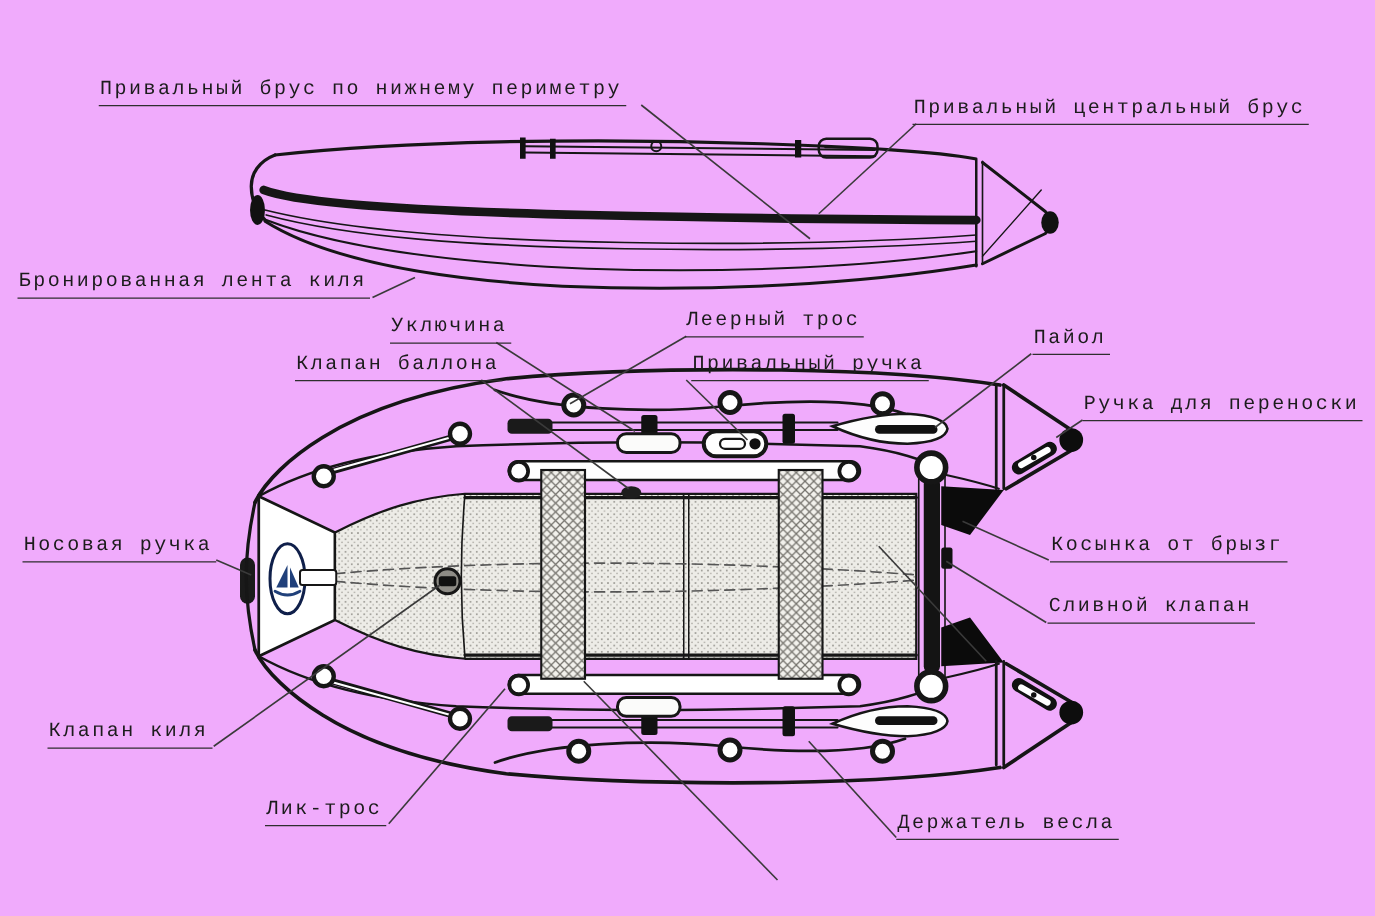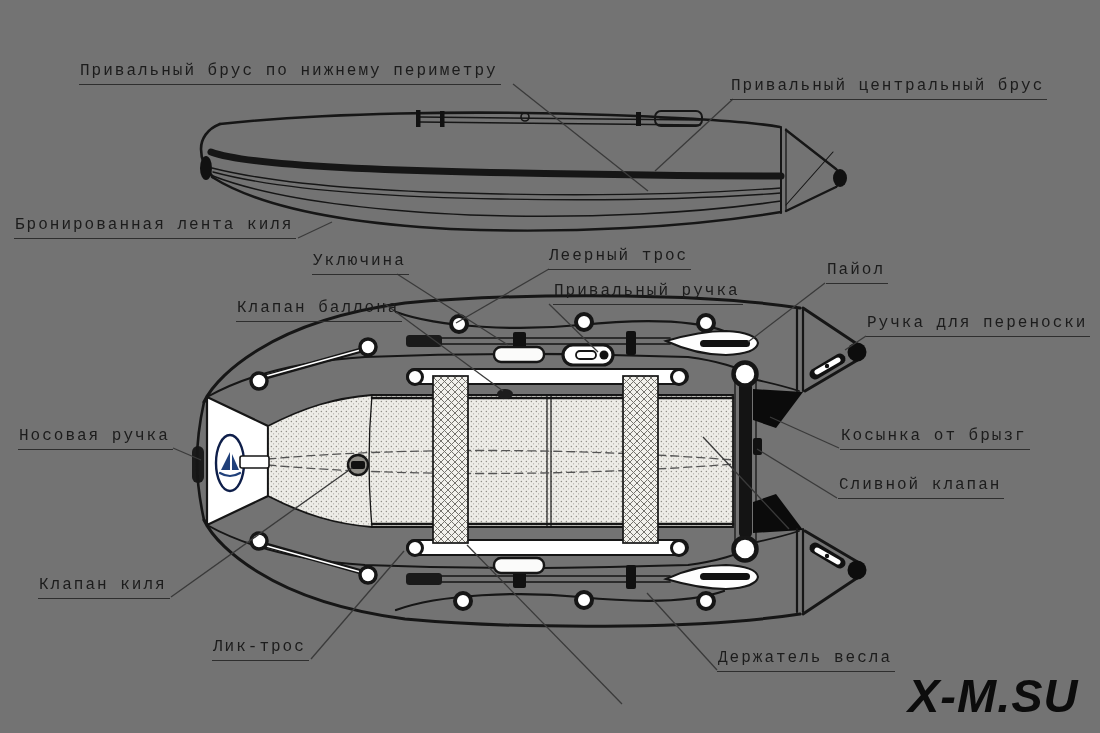--- a/index.html
+++ b/index.html
@@ -1,16 +1,16 @@
 <!DOCTYPE html>
 <html><head>
 <meta charset="utf-8">
 <style>
   html,body{margin:0;padding:0;background:#ffffff;}
-  .stage{position:relative;width:1100px;height:733px;background:#737373;overflow:hidden;
+  .stage{position:relative;width:1100px;height:733px;background:#f0abfc;overflow:hidden;
          font-family:"Liberation Mono","DejaVu Sans Mono",monospace;}
   .stage svg{position:absolute;left:0;top:0;}
   .lbl{position:absolute;font-size:16px;line-height:1.05;letter-spacing:2px;color:#1c1c1c;
        white-space:nowrap;border-bottom:1.7px solid #2e2e2e;padding:0 3px 4px 1px;}
   .watermark{position:absolute;left:908px;top:668px;font-family:"Liberation Sans","DejaVu Sans",sans-serif;
        font-size:47px;font-weight:700;font-style:italic;letter-spacing:1px;color:#0c0c0c;}
 </style>
 </head>
 <body>
 
@@ -214,25 +214,24 @@
     <path d="M 717,670 L 647,593"></path>
     <path d="M 622,704 L 467,545"></path>
   </g>
 </svg>
 
   <div class="lbl" style="left:79px;top:63px">Привальный брус по нижнему периметру</div>
   <div class="lbl" style="left:14px;top:217px">Бронированная лента киля</div>
   <div class="lbl" style="left:730px;top:78px">Привальный центральный брус</div>
   <div class="lbl" style="left:312px;top:253px">Уключина</div>
   <div class="lbl" style="left:548px;top:248px">Леерный трос</div>
-  <div class="lbl" style="left:236px;top:300px">Клапан баллона</div>
+  <div class="lbl" style="left:236px;top:283px">Клапан баллона</div>
   <div class="lbl" style="left:553px;top:283px">Привальный ручка</div>
   <div class="lbl" style="left:826px;top:262px">Пайол</div>
   <div class="lbl" style="left:866px;top:315px">Ручка для переноски</div>
   <div class="lbl" style="left:18px;top:428px">Носовая ручка</div>
   <div class="lbl" style="left:840px;top:428px">Косынка от брызг</div>
   <div class="lbl" style="left:838px;top:477px">Сливной клапан</div>
   <div class="lbl" style="left:38px;top:577px">Клапан киля</div>
   <div class="lbl" style="left:212px;top:639px">Лик-трос</div>
   <div class="lbl" style="left:717px;top:650px">Держатель весла</div>
 
-  <div class="watermark">X-M.SU</div>
 </div>
 
 </body></html>

